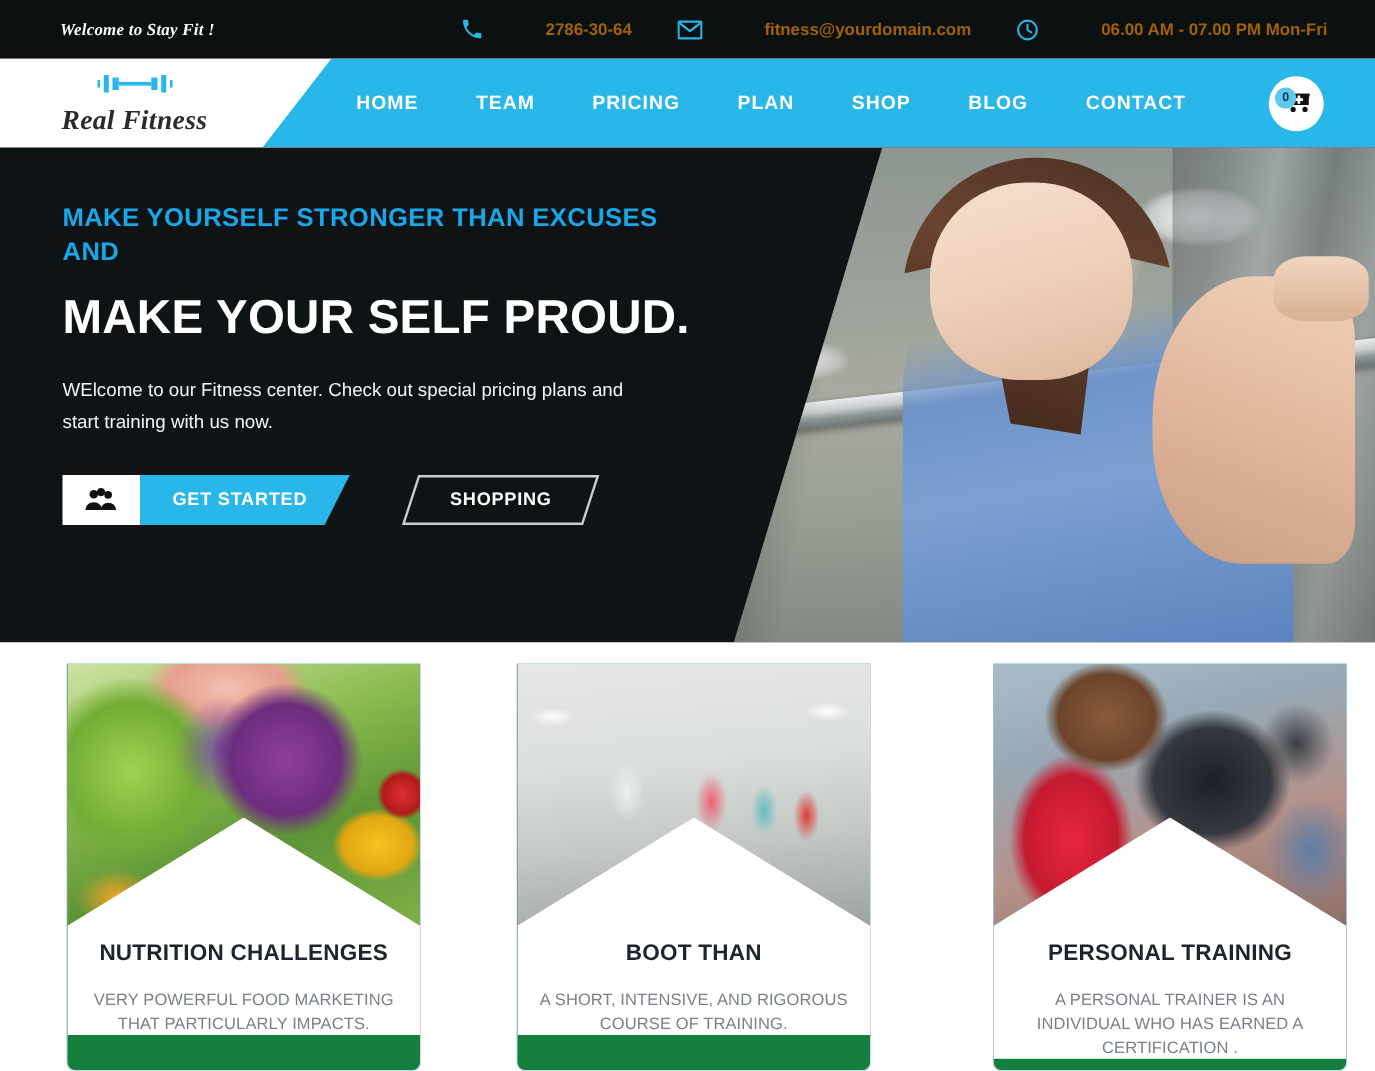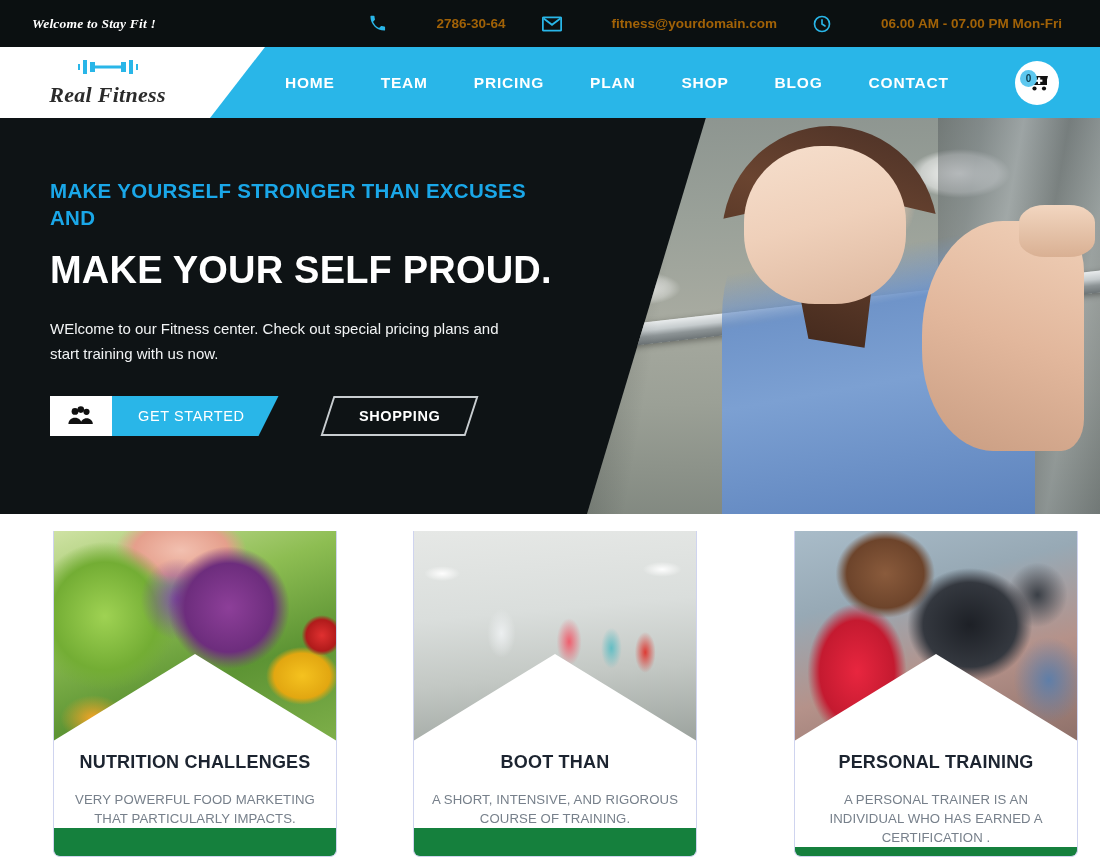--- a/index.html
+++ b/index.html
@@ -11,21 +11,21 @@
   }
   .page { position:relative; width:1100px; height:857px; }
 
   
   .topbar {
     position:absolute; left:0; top:0; width:1100px; height:47px;
     background:#0b1011;
     display:flex; align-items:center;
   }
   .welcome {
-    margin-left:32px;
+    margin-left:48px;
     color:#ffffff;
     font-family:"Liberation Serif", serif;
     font-style:italic; font-weight:bold;
     font-size:13.5px; letter-spacing:.2px;
     white-space:nowrap;
   }
   .contacts {
     margin-left:auto; margin-right:38px;
     display:flex; align-items:center; gap:0;
   }
@@ -142,21 +142,21 @@
   .photo-hand {
     position:absolute; right:1%; top:22%; width:14%; height:13%;
     background:linear-gradient(180deg, #f2d6c0 0%, #d9b093 100%);
     border-radius:34%;
   }
   .photo-dark {
     position:absolute; left:0; top:0; width:100%; height:100%;
     background:linear-gradient(100deg, rgba(10,14,16,.45) 0%, rgba(10,14,16,0) 22%);
   }
 
-  .hero-text { position:absolute; left:50px; top:16px; width:520px; }
+  .hero-text { position:absolute; left:50px; top:0; width:520px; }
   .h-kicker {
     margin-top:43px;
     color:#1aa7e8; font-size:20.5px; font-weight:bold;
     line-height:27px; letter-spacing:.3px;
   }
   .h-title {
     margin-top:17px;
     color:#ffffff; font-size:38px; font-weight:bold;
     line-height:44px; letter-spacing:.2px;
   }
@@ -168,21 +168,21 @@
   .btn-start {
     display:flex; align-items:stretch; height:40px; cursor:pointer;
     filter:drop-shadow(0 0 0 transparent);
   }
   .btn-start .ibox {
     width:62px; background:#ffffff;
     display:flex; align-items:center; justify-content:center;
   }
   .btn-start .lbl {
     background:#29b6e8; color:#ffffff;
-    font-size:14.5px; font-weight:normal; letter-spacing:.6px;
+    font-size:14.5px; font-weight:bold; letter-spacing:.6px;
     display:flex; align-items:center;
     padding:0 34px 0 26px;
     clip-path:polygon(0 0, 100% 0, 88% 100%, 0 100%);
   }
   .btn-shop {
     margin-left:48px; height:40px; cursor:pointer;
     border:2px solid #c8cdd0; color:#ffffff;
     font-size:14.5px; font-weight:bold; letter-spacing:.6px;
     display:flex; align-items:center; padding:0 30px;
     transform:skewX(-18deg);

